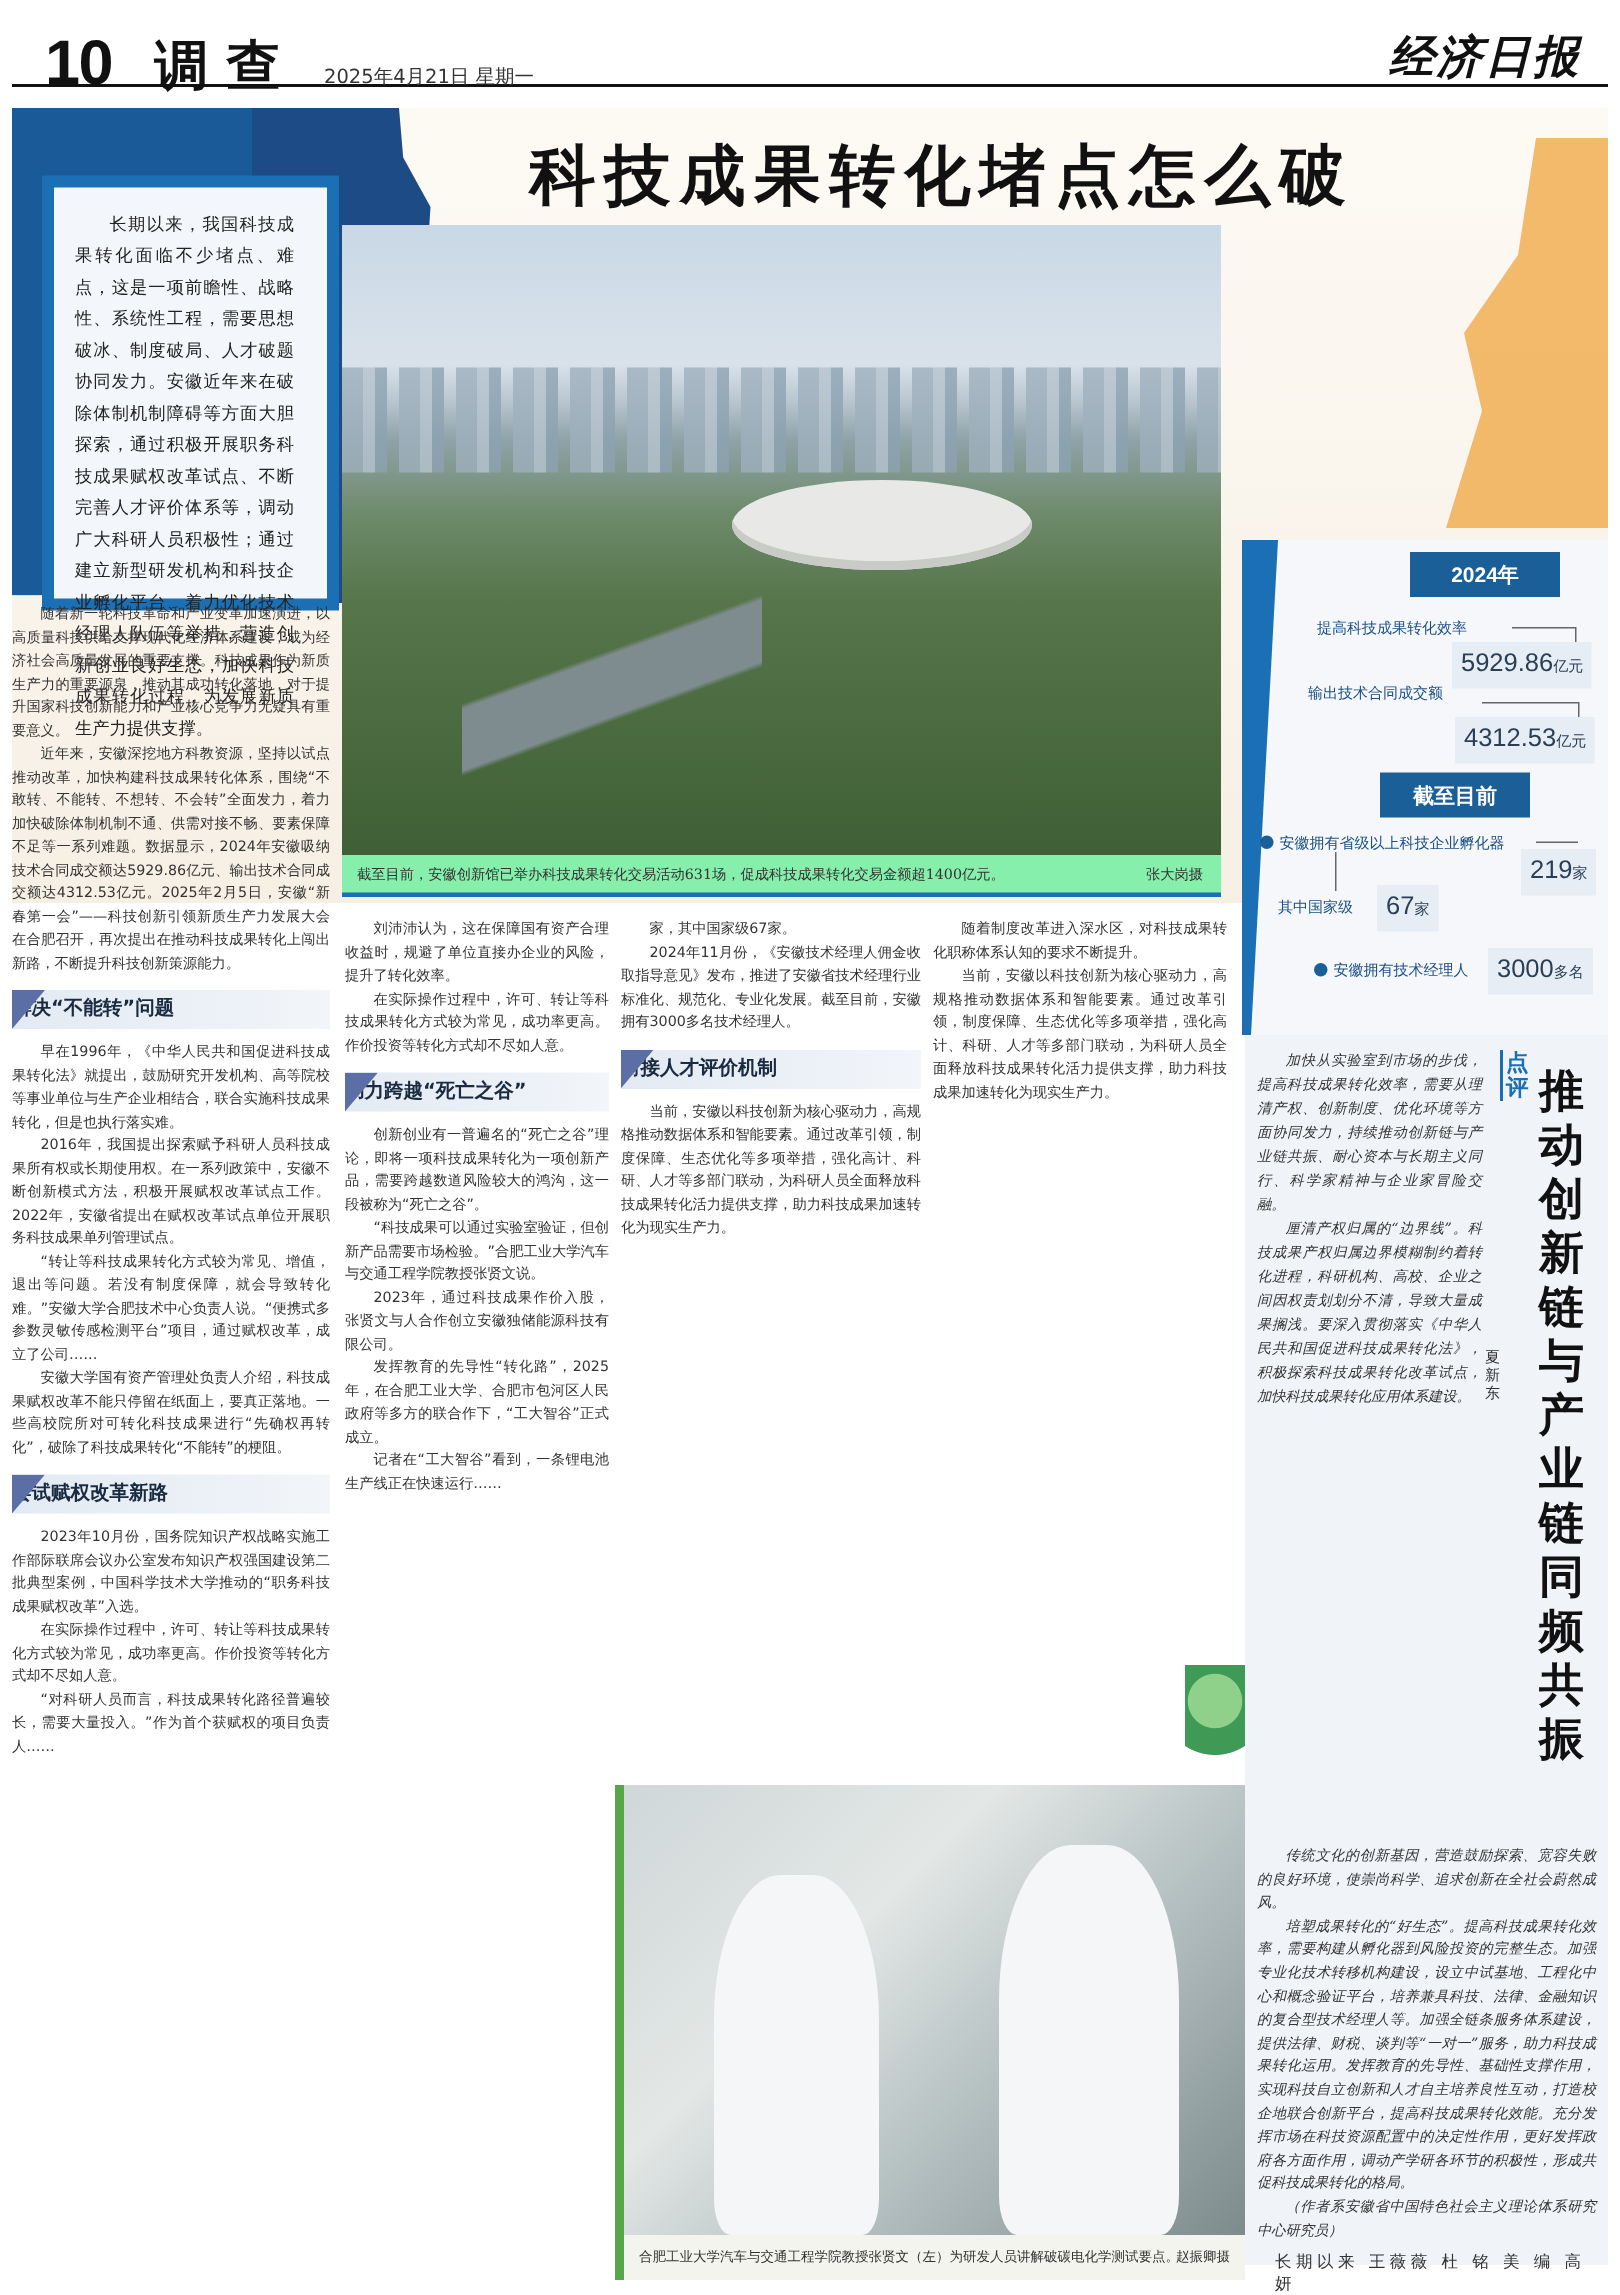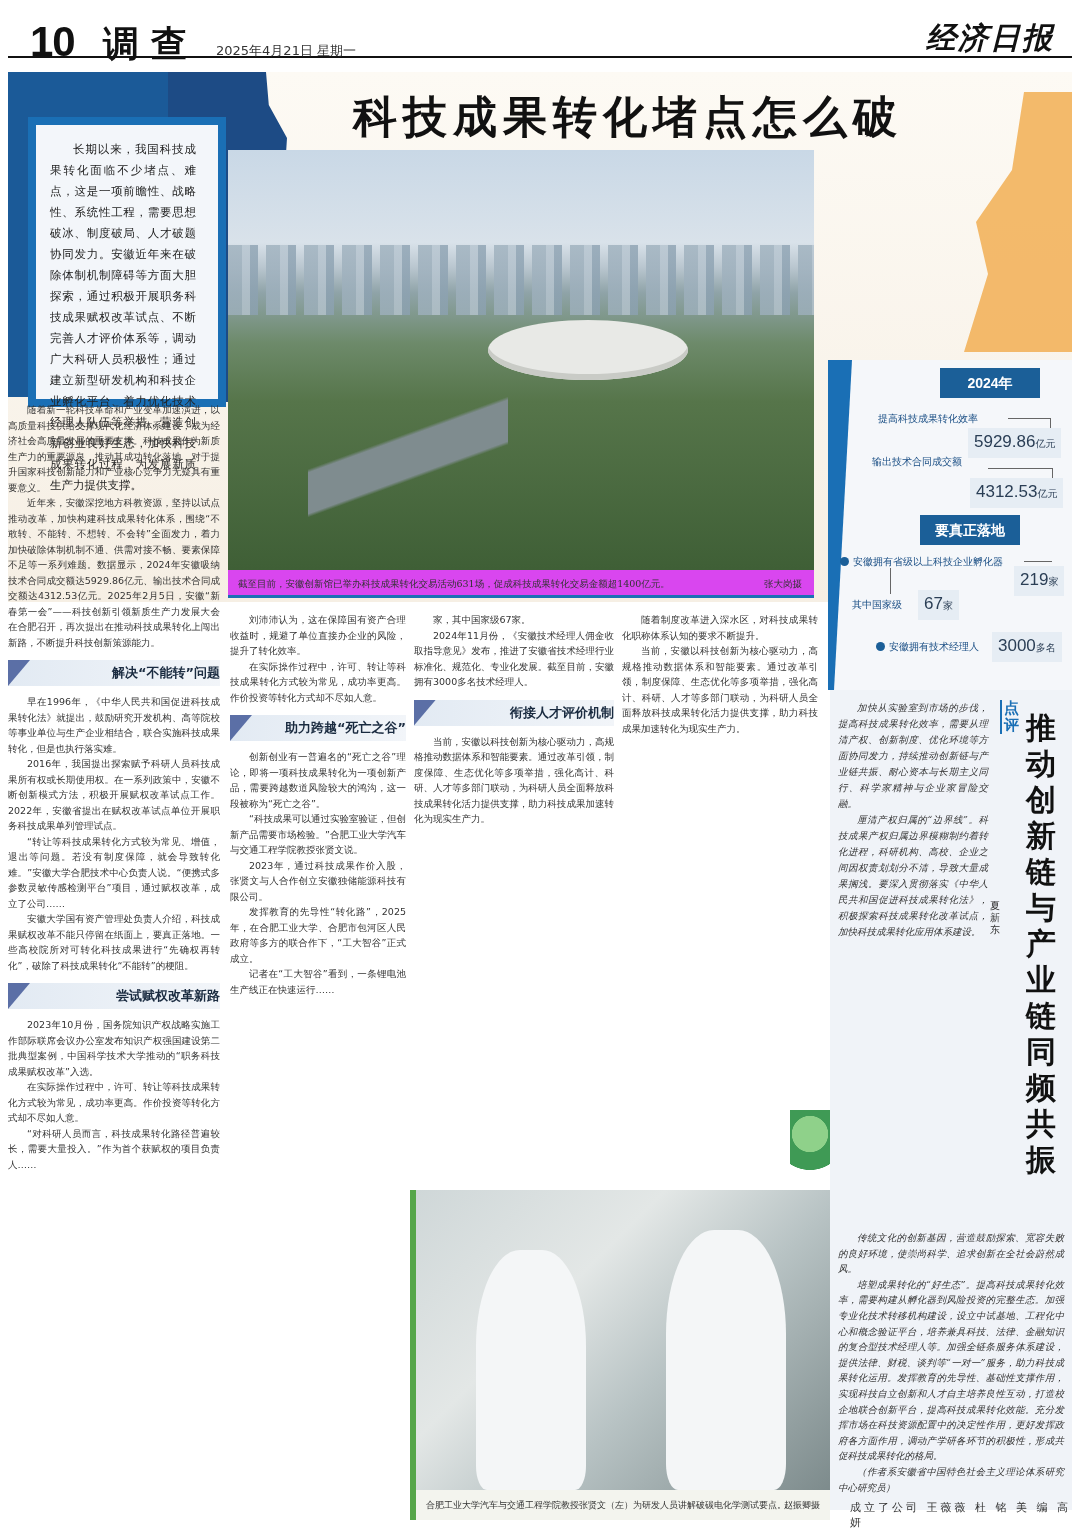--- a/index.html
+++ b/index.html
@@ -21,38 +21,38 @@
   .subtitle { position: absolute; left: 440px; top: 82px; width: 360px; text-align: center; font: 700 20px "DejaVu Serif", serif; color: #222; }
   .byline { position: absolute; left: 490px; top: 127px; width: 260px; text-align: center; font: italic 10px "DejaVu Serif", serif; color: #444; letter-spacing: 2px; }
 
   .photo { position: absolute; left: 228px; top: 150px; width: 586px; height: 420px; overflow: hidden;
     background:
       linear-gradient(180deg, #c9d8e6 0%, #d9e2ea 22%, #b9c6cf 28%, #8fa3a8 34%, #6d8a6a 46%, #56754a 60%, #3f5f36 100%); }
   .photo .skyline { position: absolute; left: 0; top: 95px; width: 100%; height: 70px;
     background: repeating-linear-gradient(90deg, #9eb0bd 0 14px, #b6c4cf 14px 22px, #8da2b2 22px 30px, transparent 30px 38px); opacity: .8; }
   .photo .road { position: absolute; left: 80px; top: 170px; width: 200px; height: 300px; background: linear-gradient(160deg, transparent 40%, #7f8c8f 41%, #7f8c8f 52%, transparent 53%); }
   .photo .dome { position: absolute; left: 260px; top: 170px; width: 200px; height: 60px; border-radius: 50%; background: #e8e9e6; box-shadow: inset 0 -6px 0 #c9cbc6; }
-  .caption-bar { position: absolute; left: 228px; top: 570px; width: 586px; height: 28px; background: #d946ef; border-bottom: 3px solid #1a6fb5; font: 9.5px/28px "DejaVu Serif", serif; color: #333; padding-left: 10px; }
+  .caption-bar { position: absolute; left: 228px; top: 570px; width: 586px; height: 28px; background: #86efac; border-bottom: 3px solid #1a6fb5; font: 9.5px/28px "DejaVu Serif", serif; color: #333; padding-left: 10px; }
   .caption-bar .credit { position: absolute; right: 12px; top: 0; }
 
   
   .stats { position: absolute; left: 828px; top: 360px; width: 244px; height: 330px; background: #f5f7fa; }
   .stats-diag { position: absolute; left: 0; top: 0; width: 60px; height: 330px; background: #1a6fb5; clip-path: polygon(0 0, 40% 0, 10% 100%, 0 100%); }
   .stat-head { position: absolute; background: #1b5f98; color: #fff; font: 700 14px/30px "Liberation Sans", sans-serif; text-align: center; }
   .stat-label { position: absolute; font: 10px "DejaVu Sans", sans-serif; color: #1b4f85; white-space: nowrap; }
   .stat-val { position: absolute; background: #e6edf4; color: #2a3e55; font: 17px/28px "Liberation Sans", sans-serif; padding: 0 6px; white-space: nowrap; }
   .stat-val small { font-size: 10px; }
   .dot { display: inline-block; width: 9px; height: 9px; border-radius: 50%; background: #1b5f98; margin-right: 4px; vertical-align: -1px; }
   .hline { position: absolute; height: 1px; background: #666; }
   .vline { position: absolute; width: 1px; background: #666; }
 
   
   .col { position: absolute; font: 9.5px/15.5px "DejaVu Sans", sans-serif; color: #333; text-align: justify; overflow: hidden; }
   .col p { text-indent: 2em; margin-bottom: 0; }
-  .subhead { position: relative; height: 26px; margin: 10px 0 8px; background: linear-gradient(90deg, #e2eaf3, #f2f5f9); font: 700 13px/26px "DejaVu Sans", sans-serif; color: #1a2b40; text-align: right; }
+  .subhead { position: relative; height: 26px; margin: 10px 0 8px; background: linear-gradient(90deg, #e2eaf3, #f2f5f9); font: 700 13px/26px "DejaVu Sans", sans-serif; color: #1a2b40; text-align: left; }
   .subhead::before { content: ""; position: absolute; left: 0; top: 0; width: 22px; height: 26px; background: #5b6fa6; clip-path: polygon(0 0, 100% 0, 0 100%); }
 
   
   .comment { position: absolute; left: 830px; top: 690px; width: 242px; height: 820px; background: #f0f3f8; }
   .comment-tag { position: absolute; right: 54px; top: 10px; width: 18px; font: 700 15px/17px "DejaVu Sans", sans-serif; color: #1a6fb5; border-left: 2px solid #1a6fb5; padding-left: 2px; }
   .comment-title { position: absolute; right: 12px; top: 20px; width: 34px; font: 900 30px/36px "DejaVu Sans", sans-serif; color: #111; }
   .comment-body { position: absolute; left: 8px; top: 10px; width: 150px; font: italic 9.5px/16px "DejaVu Serif", serif; color: #333; text-align: justify; }
   .comment-body p { text-indent: 2em; }
   .comment-author { position: absolute; left: 160px; top: 210px; width: 12px; font: 10px/12px "DejaVu Serif", serif; color: #333; }
   .comment-body2 { position: absolute; left: 8px; top: 540px; width: 226px; font: italic 9.5px/15.6px "DejaVu Serif", serif; color: #333; text-align: justify; }
@@ -102,21 +102,21 @@
   <div class="stats-diag"></div>
   <div class="stat-head" style="left:112px;top:8px;width:100px;">2024年</div>
   <div class="stat-label" style="left:50px;top:52px;">提高科技成果转化效率</div>
   <div class="hline" style="left:180px;top:58px;width:42px;"></div>
   <div class="vline" style="left:222px;top:58px;height:12px;"></div>
   <div class="stat-val" style="left:140px;top:68px;"><span>5929.86</span><small>亿元</small></div>
   <div class="stat-label" style="left:44px;top:95px;">输出技术合同成交额</div>
   <div class="hline" style="left:160px;top:108px;width:64px;"></div>
   <div class="vline" style="left:224px;top:108px;height:12px;"></div>
   <div class="stat-val" style="left:142px;top:118px;"><span>4312.53</span><small>亿元</small></div>
-  <div class="stat-head" style="left:92px;top:155px;width:100px;">要真正落地</div>
+  <div class="stat-head" style="left:92px;top:155px;width:100px;">截至目前</div>
   <div class="stat-label" style="left:12px;top:195px;"><span class="dot"></span><span>安徽拥有省级以上科技企业孵化器</span></div>
   <div class="hline" style="left:196px;top:201px;width:28px;"></div>
   <div class="stat-val" style="left:186px;top:206px;"><span>219</span><small>家</small></div>
   <div class="vline" style="left:62px;top:208px;height:26px;"></div>
   <div class="stat-label" style="left:24px;top:238px;">其中国家级</div>
   <div class="stat-val" style="left:90px;top:230px;"><span>67</span><small>家</small></div>
   <div class="stat-label" style="left:48px;top:280px;"><span class="dot"></span><span>安徽拥有技术经理人</span></div>
   <div class="stat-val" style="left:164px;top:272px;"><span>3000</span><small>多名</small></div>
 </div>
 
@@ -175,13 +175,13 @@
 
 <div class="lab-photo">
   <div class="lab-person" style="left:60px;top:60px;width:110px;height:240px;"></div>
   <div class="lab-person" style="left:250px;top:40px;width:120px;height:260px;"></div>
 </div>
 <div class="lab-caption">
   <span>合肥工业大学汽车与交通工程学院教授张贤文（左）为研发人员讲解破碳电化学测试要点。</span>
   <span class="credit">赵振卿摄</span>
 </div>
 
-<div class="editors">成立了公司  王薇薇  杜  铭  美  编  高  妍</div>
+<div class="editors">长期以来  王薇薇  杜  铭  美  编  高  妍</div>
 
 </body></html>

